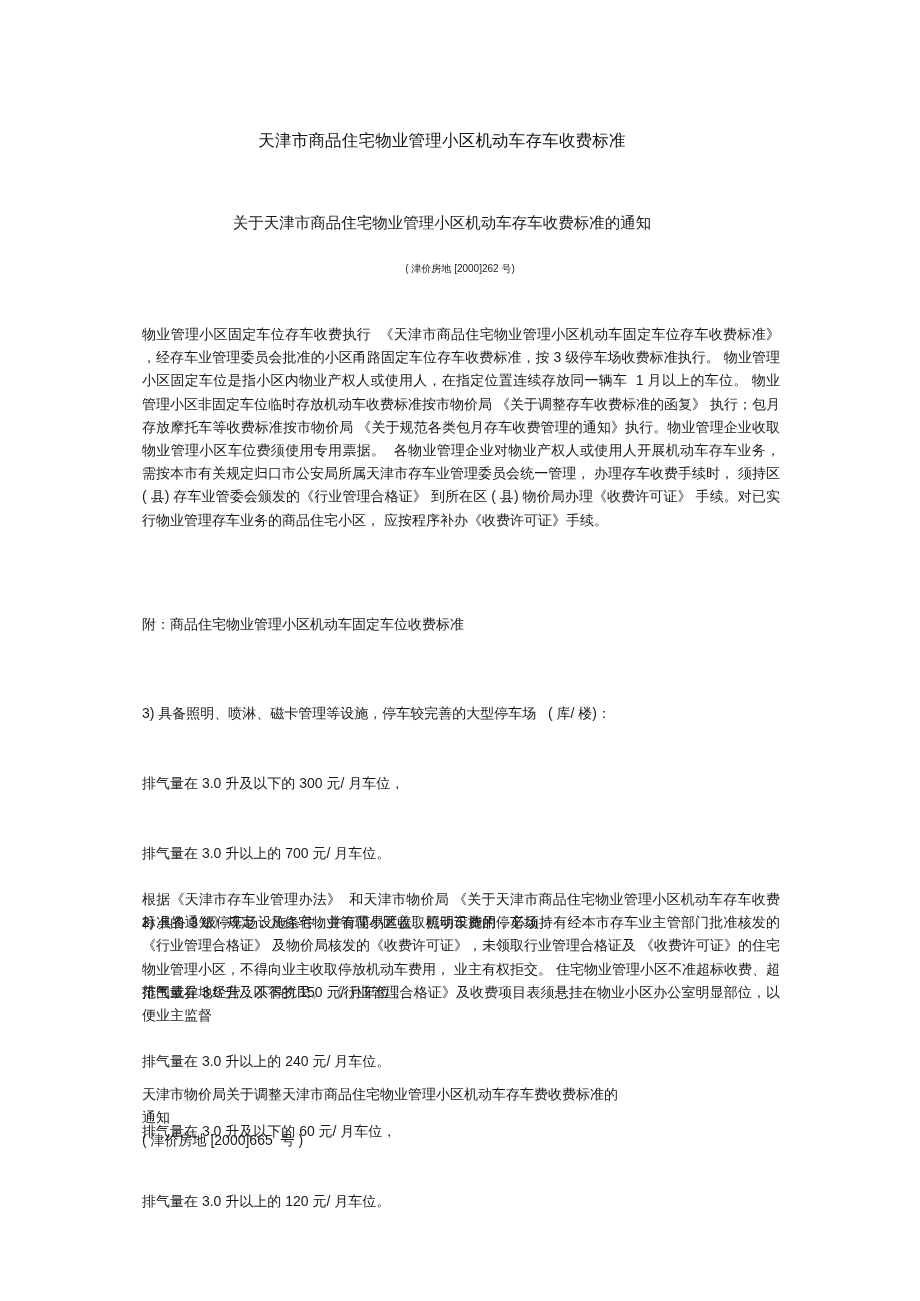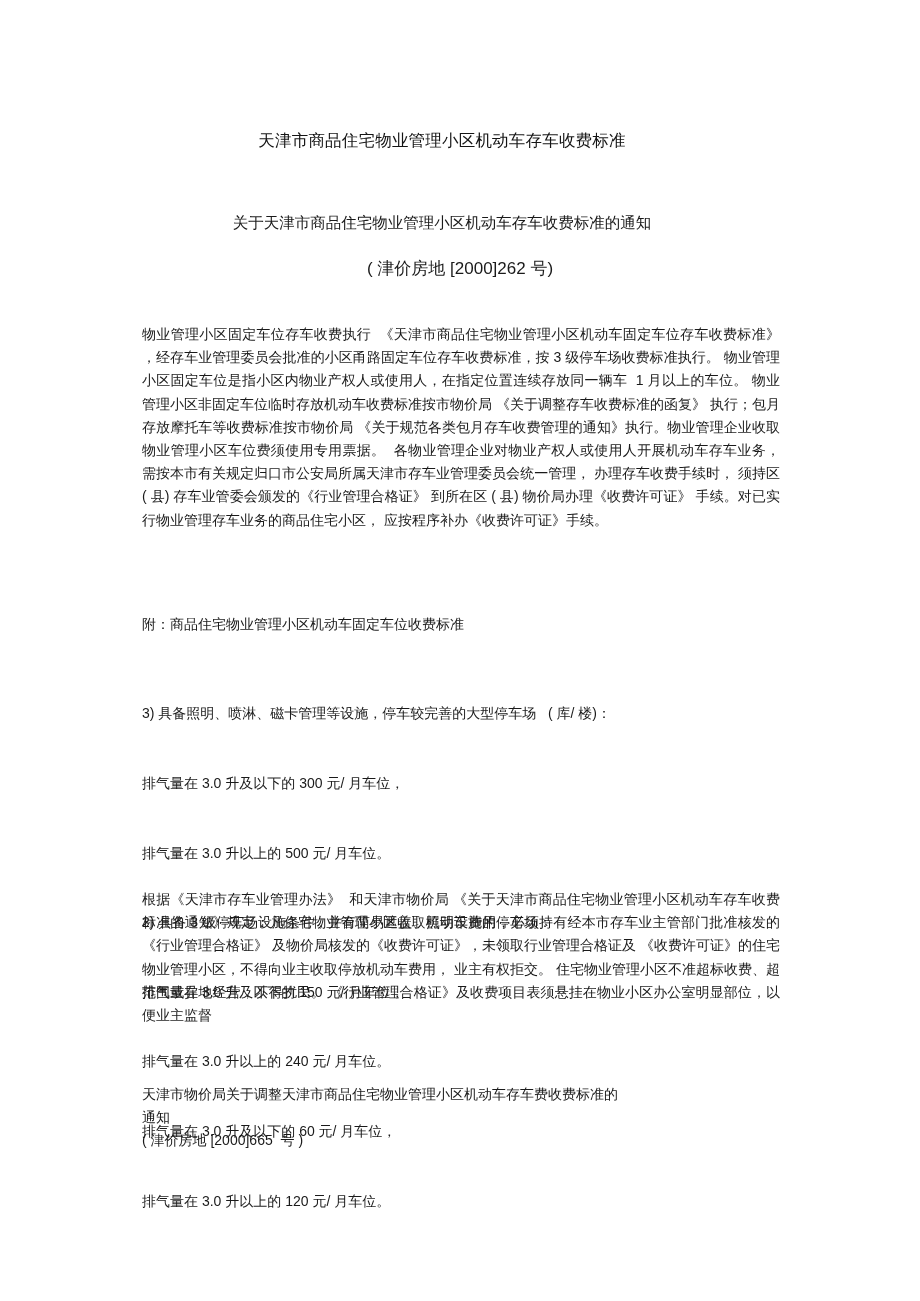--- a/index.html
+++ b/index.html
@@ -46,21 +46,21 @@
     font-size: 15.5px;
     line-height: 24px;
     color: #1a1a1a;
   }
   .doc-number {
     position: absolute;
     top: 257px;
     left: 0;
     width: 920px;
     text-align: center;
-    font-size: 17px;
+    font-size: 10px;
     line-height: 24px;
     color: #1a1a1a;
   }
 
   
   .body-block {
     position: absolute;
     left: 142px;
     width: 638px;
     font-size: 14px;
@@ -90,21 +90,21 @@
 
   <div class="doc-number">( 津价房地 [2000]262  号)</div>
 
   <div class="body-block para-main">物业管理小区固定车位存车收费执行  《天津市商品住宅物业管理小区机动车固定车位存车收费标准》 ，经存车业管理委员会批准的小区甬路固定车位存车收费标准，按 3 级停车场收费标准执行。 物业管理小区固定车位是指小区内物业产权人或使用人，在指定位置连续存放同一辆车  1 月以上的车位。 物业管理小区非固定车位临时存放机动车收费标准按市物价局 《关于调整存车收费标准的函复》 执行；包月存放摩托车等收费标准按市物价局 《关于规范各类包月存车收费管理的通知》执行。物业管理企业收取物业管理小区车位费须使用专用票据。  各物业管理企业对物业产权人或使用人开展机动车存车业务， 需按本市有关规定归口市公安局所属天津市存车业管理委员会统一管理， 办理存车收费手续时， 须持区 ( 县) 存车业管委会颁发的《行业管理合格证》 到所在区 ( 县) 物价局办理《收费许可证》 手续。对已实行物业管理存车业务的商品住宅小区， 应按程序补办《收费许可证》手续。</div>
 
   <div class="body-block attach-head">附：商品住宅物业管理小区机动车固定车位收费标准</div>
 
   <div class="body-block fee-list">
     <div class="fee-line">3) 具备照明、喷淋、磁卡管理等设施，停车较完善的大型停车场   ( 库/ 楼)：</div>
     <div class="fee-line">排气量在 3.0 升及以下的 300 元/ 月车位，</div>
-    <div class="fee-line">排气量在 3.0 升以上的 500 元/ 月车位。</div>
+    <div class="fee-line">排气量在 3.0 升以上的 700 元/ 月车位。</div>
     <div class="fee-line">2) 具备 3 级停车场设施条件，并有简易遮盖、照明设施的停车场：</div>
     <div class="fee-line">排气量在 3.0 升及以下的 150 元/ 月车位，</div>
     <div class="fee-line">排气量在 3.0 升以上的 240 元/ 月车位。</div>
     <div class="fee-line">排气量在 3.0 升及以下的 60 元/ 月车位，</div>
     <div class="fee-line">排气量在 3.0 升以上的 120 元/ 月车位。</div>
   </div>
 
   <div class="body-block para-basis">根据《天津市存车业管理办法》  和天津市物价局 《关于天津市商品住宅物业管理小区机动车存车收费标准的通知》规定：凡住宅物业管理小区收取机动车费用，必须持有经本市存车业主管部门批准核发的  《行业管理合格证》 及物价局核发的《收费许可证》，未领取行业管理合格证及 《收费许可证》的住宅物业管理小区，不得向业主收取停放机动车费用， 业主有权拒交。 住宅物业管理小区不准超标收费、超范围或异地经营，不得扰民。 《行业管理合格证》及收费项目表须悬挂在物业小区办公室明显部位，以便业主监督</div>
 
   <div class="body-block para-last">天津市物价局关于调整天津市商品住宅物业管理小区机动车存车费收费标准的

